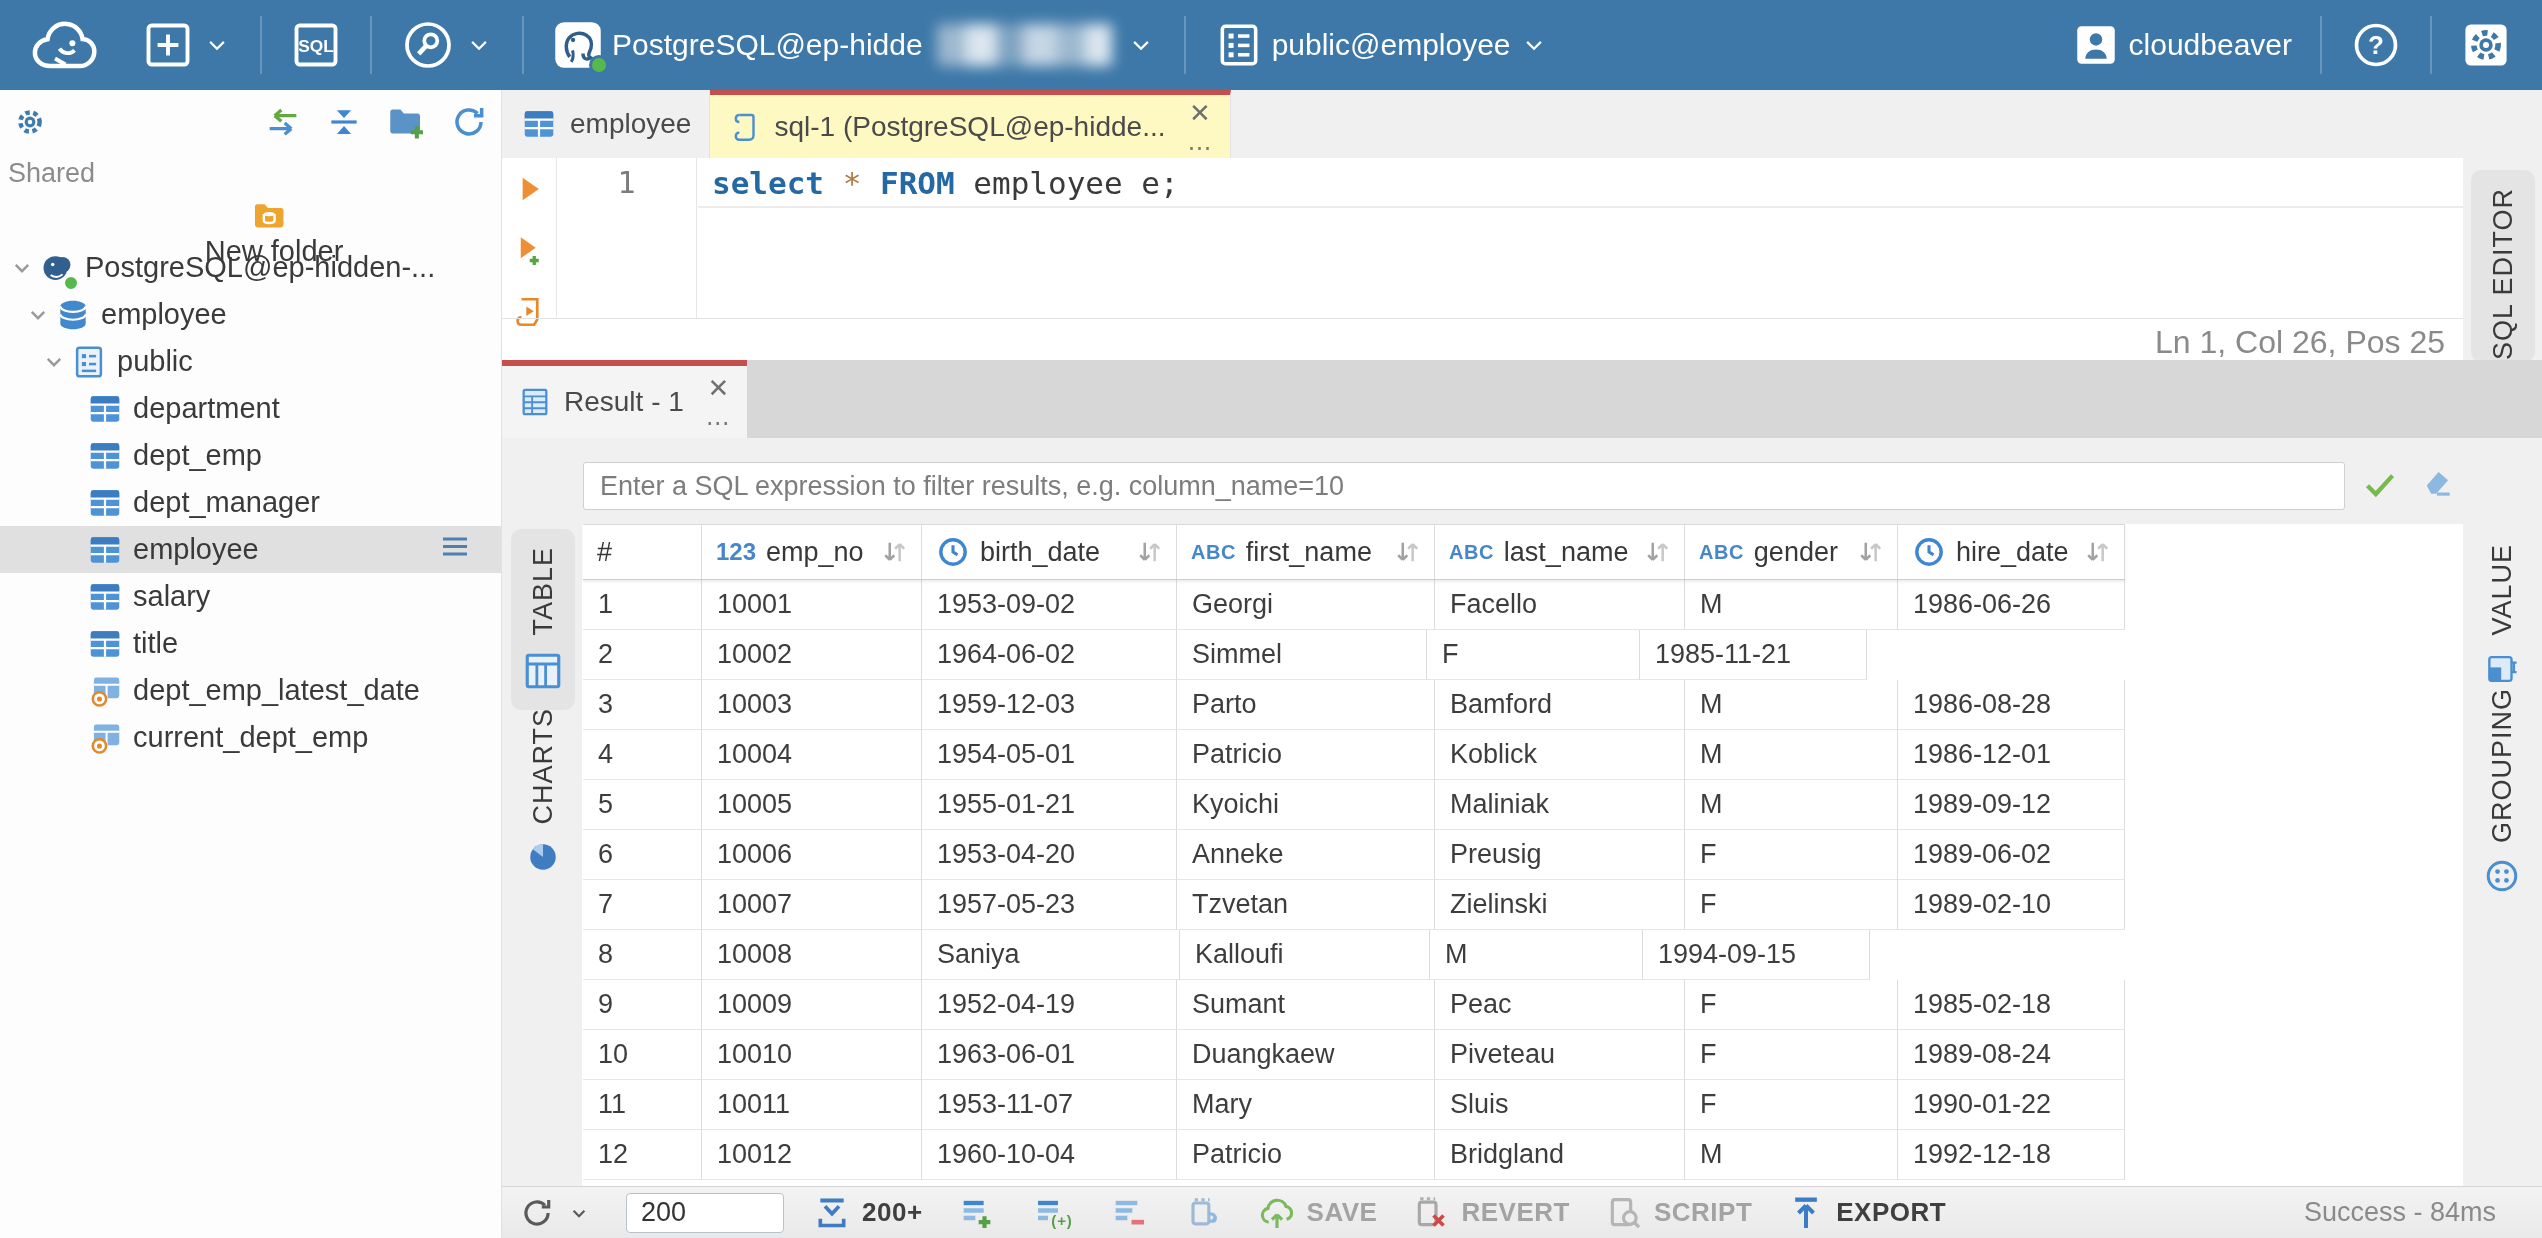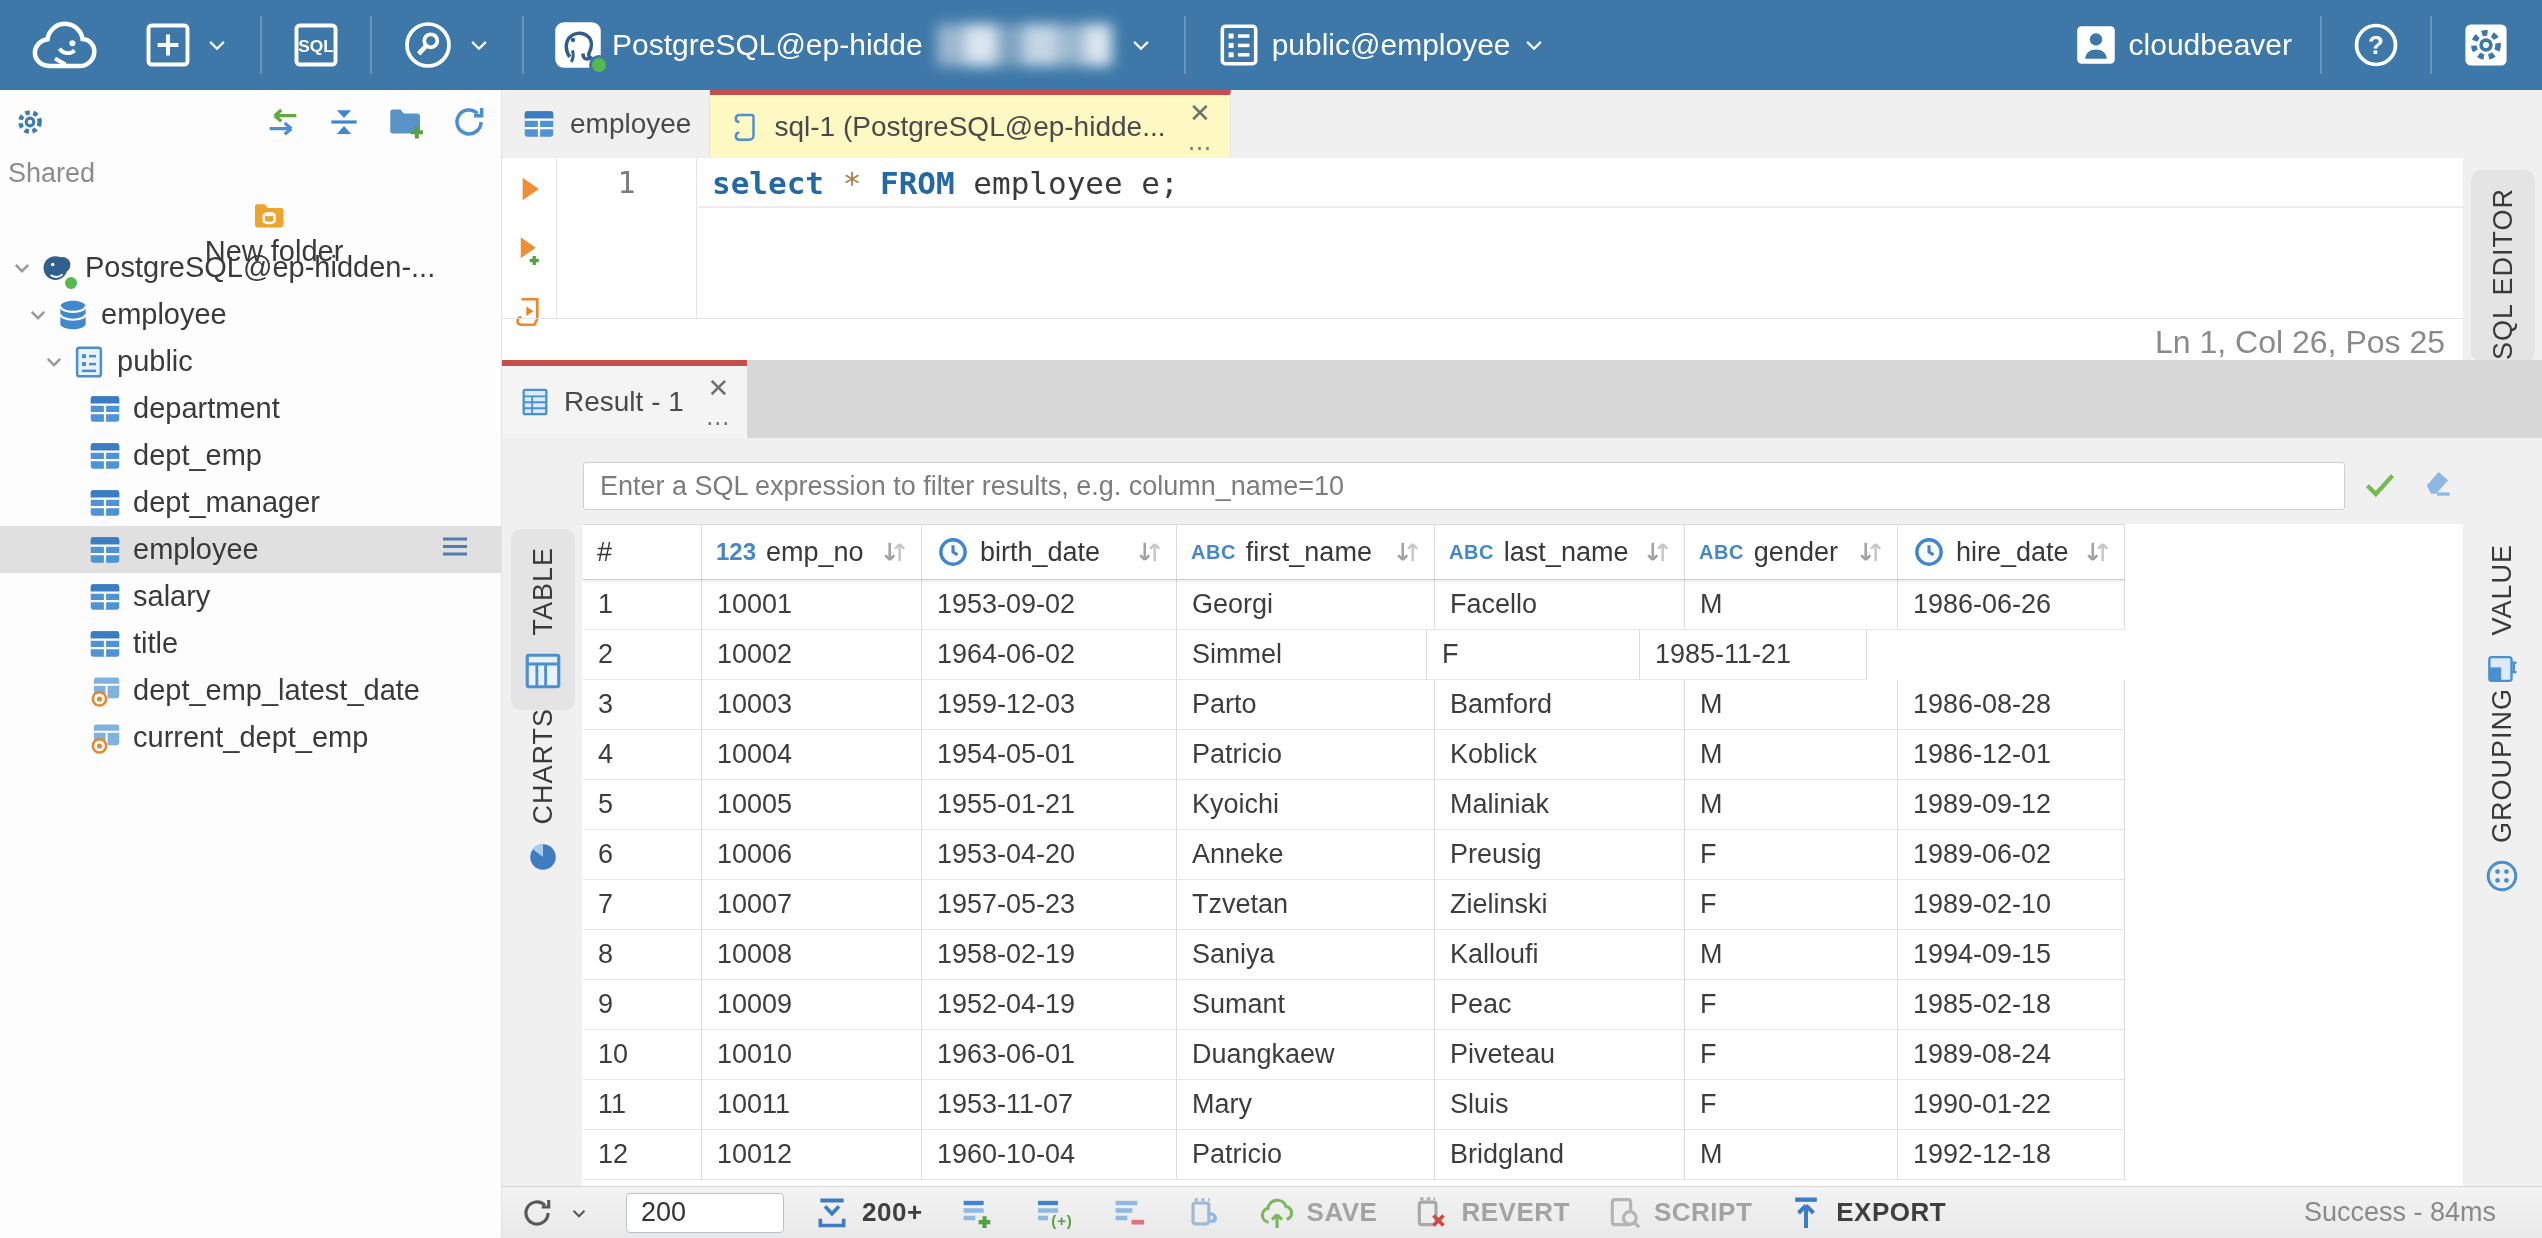--- a/index.html
+++ b/index.html
@@ -693,21 +693,20 @@
             <div class="g-cell" style="width: 220px;">10007</div>
             <div class="g-cell" style="width: 255px;">1957-05-23</div>
             <div class="g-cell" style="width: 258px;">Tzvetan</div>
             <div class="g-cell" style="width: 250px;">Zielinski</div>
             <div class="g-cell" style="width: 213px;">F</div>
             <div class="g-cell" style="width: 227px;">1989-02-10</div>
           </div>
           <div class="grid-row">
             <div class="g-cell" style="width: 119px;">8</div>
             <div class="g-cell" style="width: 220px;">10008</div>
-            <div class="g-cell" style="width: 255px;">1958-02-19</div>
             <div class="g-cell" style="width: 258px;">Saniya</div>
             <div class="g-cell" style="width: 250px;">Kalloufi</div>
             <div class="g-cell" style="width: 213px;">M</div>
             <div class="g-cell" style="width: 227px;">1994-09-15</div>
           </div>
           <div class="grid-row">
             <div class="g-cell" style="width: 119px;">9</div>
             <div class="g-cell" style="width: 220px;">10009</div>
             <div class="g-cell" style="width: 255px;">1952-04-19</div>
             <div class="g-cell" style="width: 258px;">Sumant</div>

